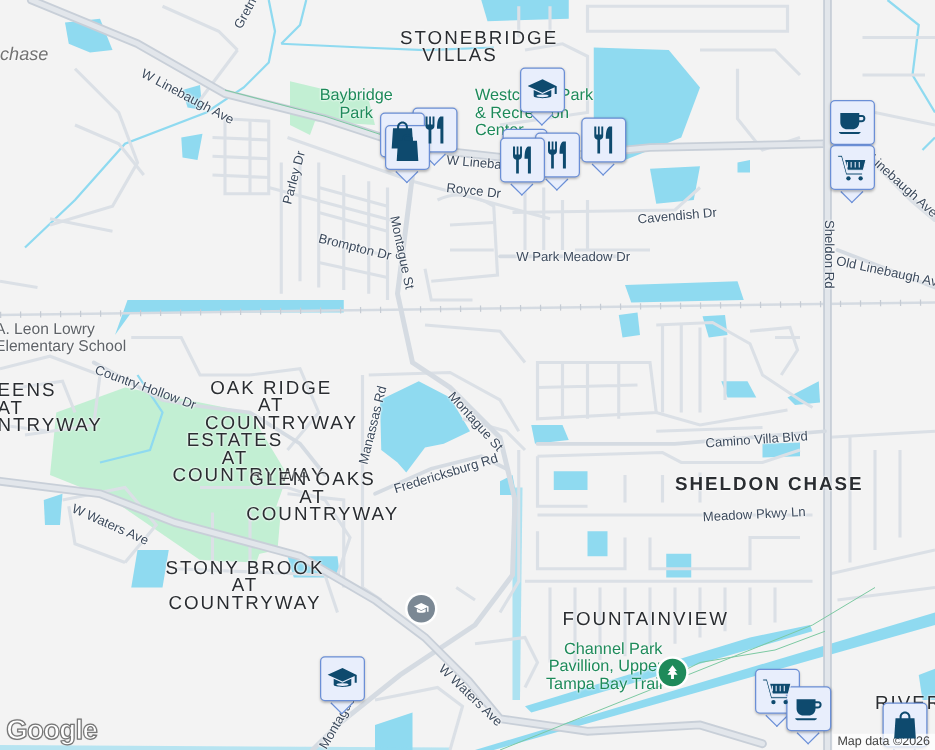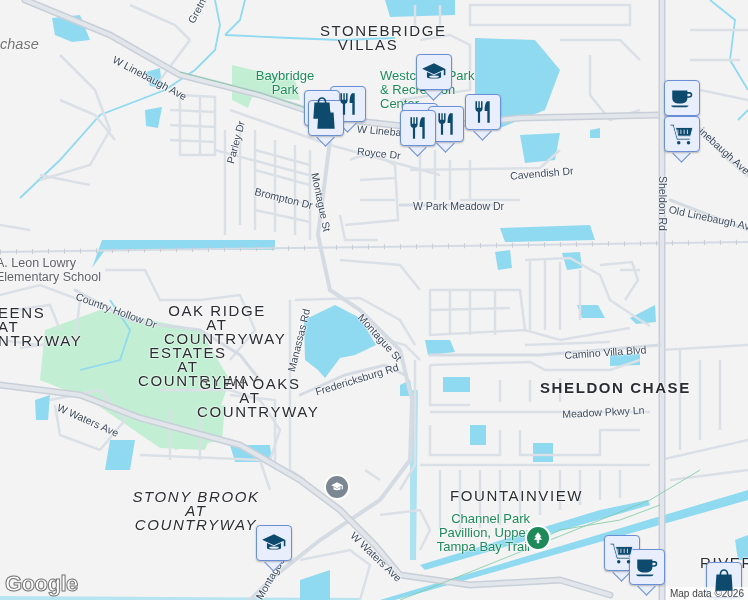--- a/index.html
+++ b/index.html
@@ -163,21 +163,21 @@
 </svg>
 
 <div>
   <div class="lbl city" style="left:0;top:37px;">chase</div>
 
   <div class="lbl hood" style="left:318px;top:24px;width:100px;"><span style="display:inline-block;width:96px;white-space:normal;line-height:14px;">STONEBRIDGE VILLAS</span></div>
   <div class="lbl hood" style="left:162px;top:277px;width:110px;"><span style="display:inline-block;width:106px;white-space:normal;margin-top:27px;">OAK RIDGE AT COUNTRYWAY</span></div>
   <div class="lbl hood" style="left:-2px;top:306px;width:75px;text-align:left;"><span style="display:inline-block;width:70px;white-space:normal;">EENS AT NTRYWAY</span></div>
   <div class="lbl hood" style="left:136px;top:346px;width:104px;"><span style="display:inline-block;width:100px;white-space:normal;">ESTATES AT COUNTRYWAY</span></div>
   <div class="lbl hood" style="left:196px;top:377px;width:108px;"><span style="display:inline-block;width:106px;white-space:normal;">GLEN OAKS AT COUNTRYWAY</span></div>
-  <div class="lbl hood" style="left:130px;top:490px;width:132px;font-style:italic;"><span style="display:inline-block;width:128px;white-space:normal;">STONY BROOK AT COUNTRYWAY</span></div>
+  <div class="lbl hood" style="left:130px;top:448px;width:132px;"><span style="display:inline-block;width:128px;white-space:normal;">STONY BROOK AT COUNTRYWAY</span></div>
   <div class="lbl hood" style="left:540px;top:381px;font-weight:bold;">SHELDON CHASE</div>
   <div class="lbl hood" style="left:450px;top:489px;">FOUNTAINVIEW</div>
   <div class="lbl hood" style="left:700px;top:556px;">RIVER</div>
 
   <div class="lbl poi" style="left:226px;top:69px;width:70px;white-space:normal;margin-left:24px;">Baybridge Park</div>
   <div class="lbl poi" style="left:380px;top:69px;width:95px;white-space:normal;text-align:left;">Westchase Park &amp; Recreation Center</div>
   <div class="lbl school" style="left:-4px;top:256px;width:115px;white-space:normal;text-align:left;">A. Leon Lowry Elementary School</div>
   <div class="lbl poi" style="left:432px;top:512px;width:98px;white-space:normal;text-align:right;">Channel Park Pavillion, Upper Tampa Bay Trail</div>
 
   <div class="lbl road" style="left:116px;top:54px;transform:rotate(28deg);transform-origin:left top;">W Linebaugh Ave</div>

